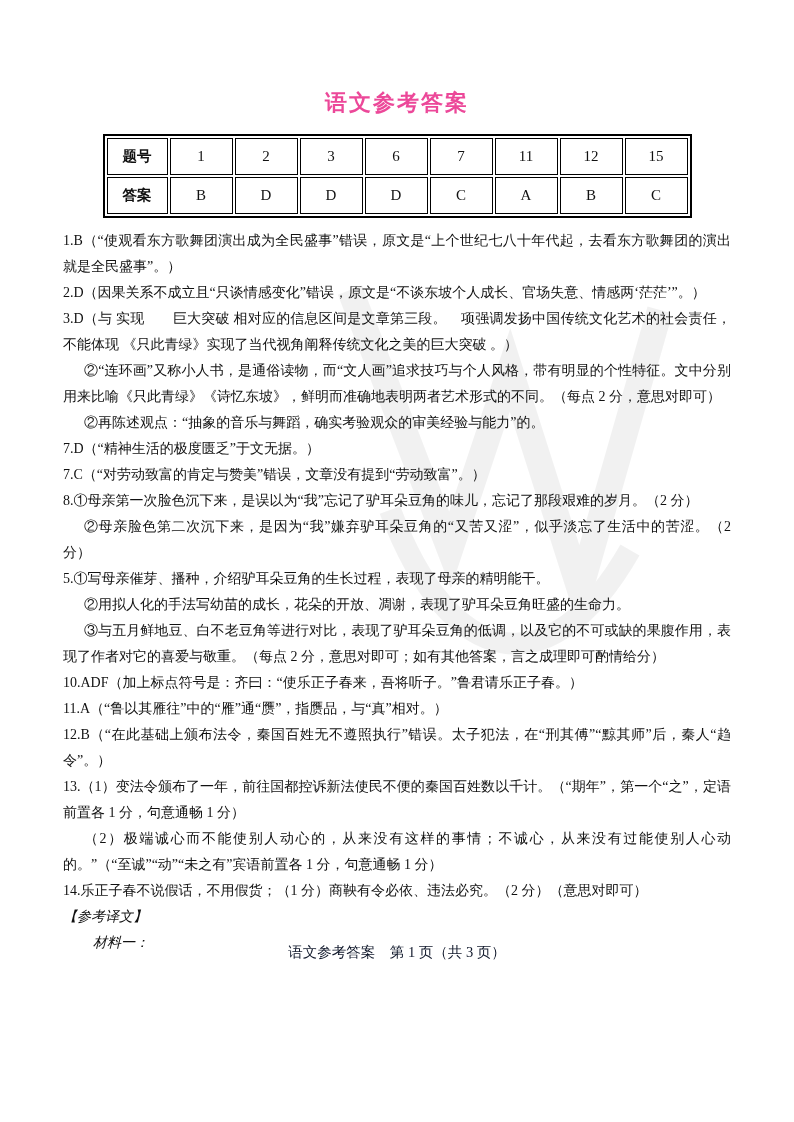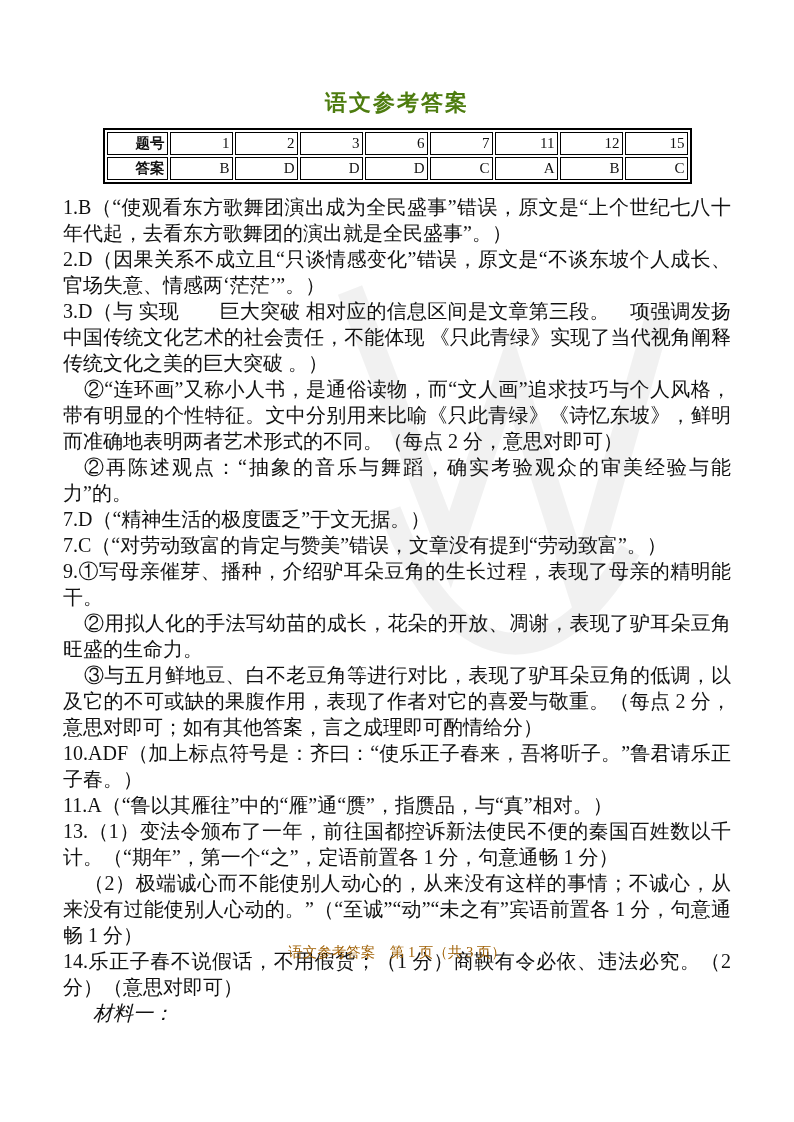--- a/index.html
+++ b/index.html
@@ -4,43 +4,43 @@
 <style>
   html,body{margin:0;padding:0;}
   body{
     width:794px;height:1122px;background:#ffffff;position:relative;
     font-family:"Liberation Serif","DejaVu Serif",serif;
     color:#111;overflow:hidden;
   }
   .sheet{position:absolute;left:63px;top:88px;width:668px;}
   .doc-title{
     text-align:center;font-size:22px;font-weight:bold;letter-spacing:2px;
-    margin:0 0 10px 0;color:#4d7c0f;
+    margin:0 0 16px 0;color:#ec4899;
   }
   table.anskey{
     border-collapse:separate;border-spacing:2px;background:#fff;
     border:2px solid #000;margin:0 auto 10px auto;table-layout:fixed;
   }
   table.anskey td{
-    border:1px solid #000;text-align:right;vertical-align:middle;
-    width:57px;height:19px;font-size:15px;padding:1px 2px;line-height:19px;
+    border:1px solid #000;text-align:center;vertical-align:middle;
+    width:57px;height:19px;font-size:15px;padding:8px 2px;line-height:19px;
   }
   table.anskey td.rowhead{font-weight:bold;width:55px;font-size:14.5px;}
   #answers{position:relative;z-index:2;}
   #answers p{
-    margin:0;font-size:20px;line-height:26px;text-align:justify;
+    margin:0;font-size:14px;line-height:26px;text-align:justify;
     text-justify:inter-ideograph;word-break:break-all;
   }
   #answers p.plain{text-indent:0;}
   #answers p.sub{text-indent:21px;}
   #answers p.sub2{text-indent:30px;}
   #answers p.kaiti{font-style:italic;font-family:"Liberation Serif","DejaVu Serif",serif;}
   .page-footer{
     position:absolute;left:0;right:0;top:943px;text-align:center;
-    font-size:14.5px;color:#a16207;z-index:2;
+    font-size:14.5px;color:#0f172a;z-index:2;
   }
   .watermark{
     position:absolute;left:330px;top:250px;z-index:1;pointer-events:none;
     opacity:0.05;
   }
 </style>
 </head>
 <body>
 
 <svg class="watermark" width="340" height="480" viewBox="0 0 340 480">
@@ -79,25 +79,29 @@
   </table>
 
   <div id="answers">
       <p class="plain">1.B（“使观看东方歌舞团演出成为全民盛事”错误，原文是“上个世纪七八十年代起，去看东方歌舞团的演出就是全民盛事”。）</p>
       <p class="plain">2.D（因果关系不成立且“只谈情感变化”错误，原文是“不谈东坡个人成长、官场失意、情感两‘茫茫’”。）</p>
       <p class="plain">3.D（与 实现　　巨大突破 相对应的信息区间是文章第三段。　项强调发扬中国传统文化艺术的社会责任，不能体现 《只此青绿》实现了当代视角阐释传统文化之美的巨大突破 。）</p>
       <p class="sub">②“连环画”又称小人书，是通俗读物，而“文人画”追求技巧与个人风格，带有明显的个性特征。文中分别用来比喻《只此青绿》《诗忆东坡》，鲜明而准确地表明两者艺术形式的不同。（每点 2 分，意思对即可）</p>
       <p class="sub">②再陈述观点：“抽象的音乐与舞蹈，确实考验观众的审美经验与能力”的。</p>
       <p class="plain">7.D（“精神生活的极度匮乏”于文无据。）</p>
       <p class="plain">7.C（“对劳动致富的肯定与赞美”错误，文章没有提到“劳动致富”。）</p>
-      <p class="plain">9.①写母亲催芽、播种，介绍驴耳朵豆角的生长过程，表现了母亲的精明能干。</p>
+      <p class="plain">8.①母亲第一次脸色沉下来，是误以为“我”忘记了驴耳朵豆角的味儿，忘记了那段艰难的岁月。（2 分）</p>
+      <p class="sub">②母亲脸色第二次沉下来，是因为“我”嫌弃驴耳朵豆角的“又苦又涩”，似乎淡忘了生活中的苦涩。（2分）</p>
+      <p class="plain">5.①写母亲催芽、播种，介绍驴耳朵豆角的生长过程，表现了母亲的精明能干。</p>
       <p class="sub">②用拟人化的手法写幼苗的成长，花朵的开放、凋谢，表现了驴耳朵豆角旺盛的生命力。</p>
       <p class="sub">③与五月鲜地豆、白不老豆角等进行对比，表现了驴耳朵豆角的低调，以及它的不可或缺的果腹作用，表现了作者对它的喜爱与敬重。（每点 2 分，意思对即可；如有其他答案，言之成理即可酌情给分）</p>
       <p class="plain">10.ADF（加上标点符号是：齐曰：“使乐正子春来，吾将听子。”鲁君请乐正子春。）</p>
       <p class="plain">11.A（“鲁以其雁往”中的“雁”通“赝”，指赝品，与“真”相对。）</p>
+      <p class="plain">12.B（“在此基础上颁布法令，秦国百姓无不遵照执行”错误。太子犯法，在“刑其傅”“黥其师”后，秦人“趋令”。）</p>
       <p class="plain">13.（1）变法令颁布了一年，前往国都控诉新法使民不便的秦国百姓数以千计。（“期年”，第一个“之”，定语前置各 1 分，句意通畅 1 分）</p>
       <p class="sub">（2）极端诚心而不能使别人动心的，从来没有这样的事情；不诚心，从来没有过能使别人心动的。”（“至诚”“动”“未之有”宾语前置各 1 分，句意通畅 1 分）</p>
       <p class="plain">14.乐正子春不说假话，不用假货；（1 分）商鞅有令必依、违法必究。（2 分）（意思对即可）</p>
+      <p class="plain kaiti">【参考译文】</p>
       <p class="sub2 kaiti">材料一：</p>
     </div>
 </div>
 
 <div class="page-footer">语文参考答案　第 1 页（共 3 页）</div>
 
 </body></html>

